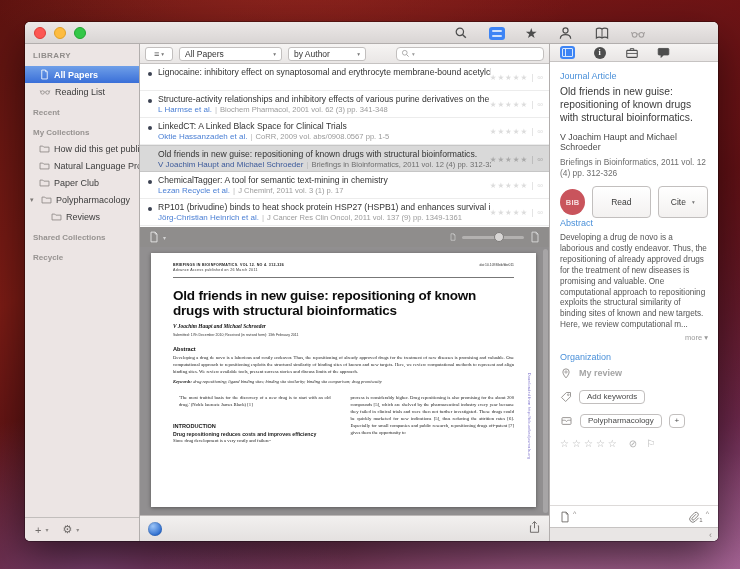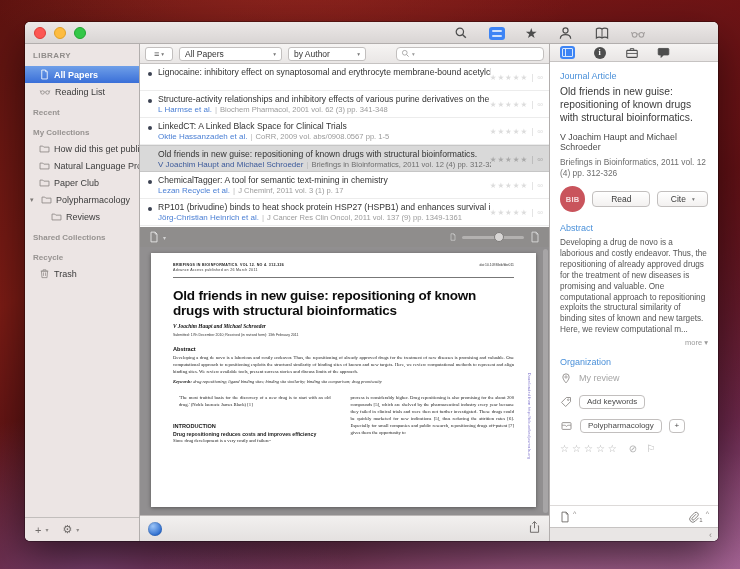--- a/index.html
+++ b/index.html
@@ -121,31 +121,31 @@
   .rtab.ov{ background:#3d84f5; border-radius:3px; position:relative;}
   .rtab.ov:before{ content:""; position:absolute; left:2px; top:2px; right:2px; bottom:2px; border:1px solid #d8e8fd; border-radius:1px;}
   .rtab.ov:after{ content:""; position:absolute; left:5px; top:2px; width:1px; bottom:2px; background:#d8e8fd;}
   .rtab .infoc{ width:12px; height:12px; border-radius:50%; background:#4d4d4d; color:#fff; font-size:8px; font-weight:bold; font-family:"Liberation Serif", serif; display:flex; align-items:center; justify-content:center;}
   .rtab svg{ stroke:#4d4d4d; fill:#4d4d4d;}
   .rbody{ flex:1; min-height:0; overflow:hidden; padding:9px 10px;}
   .blue-h{ color:#4a90d9; font-size:9px; margin-bottom:5px;}
   .d-title{ font-size:10.3px; color:#3a3a3a; line-height:1.25; margin-bottom:7px;}
   .d-auth{ font-size:8.8px; color:#4a4a4a; margin-bottom:5px;}
   .d-src{ font-size:8.4px; color:#6e6e6e; line-height:1.3; margin-bottom:8px;}
-  .d-actions{ display:flex; align-items:center; gap:7px; margin-bottom:11px;}
+  .d-actions{ display:flex; align-items:center; gap:7px; justify-content:flex-end;}
   .bib{ width:26px; height:26px; border-radius:50%; background:#c9545c; color:#f6dcde; font-size:7.5px; font-weight:bold; display:flex; align-items:center; justify-content:center; letter-spacing:.3px;}
-  .wbtn{ height:16px; background:linear-gradient(#fff,#f3f1f0); border:1px solid #c2bfbe; border-radius:4px; font-size:8.5px; color:#3a3a3a; display:flex; align-items:center; justify-content:center; gap:6px;}
+  .wbtn{ height:32px; background:linear-gradient(#fff,#f3f1f0); border:1px solid #c2bfbe; border-radius:4px; font-size:8.5px; color:#3a3a3a; display:flex; align-items:center; justify-content:center; gap:6px;}
   .wbtn.read{ width:60px;}
   .wbtn.cite{ width:52px;}
   .wbtn .v{ font-size:5.5px; color:#777;}
   .d-abs{ font-size:8.2px; color:#555; line-height:1.32;}
   .d-more{ text-align:right; font-size:7.5px; color:#9a9a9a; margin:2px 0 10px;}
   .org-row{ display:flex; align-items:center; gap:7px; margin-bottom:10px; color:#9a9a9a;}
   .org-row svg{ stroke:#8f8b89; flex:none;}
-  .placeholder{ font-size:9px; color:#a5a5a5;}
+  .placeholder{ font-size:9px; color:#a5a5a5;font-weight:bold;}
   .pill{ height:14px; border:1px solid #c2bfbe; border-radius:4px; background:#fff; font-size:8px; color:#4a4a4a; display:flex; align-items:center; padding:0 7px;}
   .pill.plus{ width:16px; justify-content:center; padding:0;}
   .rate-row{ display:flex; align-items:center; gap:9px; color:#b3b3b3; margin-top:2px;}
   .rate-row .st{ font-size:10px; letter-spacing:3px;}
   .rate-row .g{ font-size:10px;}
   .rfoot{ height:22px; flex:none; border-top:1px solid #dddad9; display:flex; align-items:center; padding:0 9px; color:#6f6b69;}
   .rfoot svg{ stroke:#6f6b69;}
   .caret{ font-size:7px; color:#8f8b89; margin-left:2px; position:relative; top:-3px;}
   .attach{ margin-left:auto; display:flex; align-items:center;}
   .attach .cnt{ font-size:6px; position:relative; top:3px; left:-1px;}
@@ -299,26 +299,20 @@
           <span>Polypharmacology</span>
         </div>
         <div class="sb-item indent">
           <svg width="11" height="11">
               <use href="#i-folder"></use>
             </svg>
           <span>Reviews</span>
         </div>
         <div class="sb-section">Shared Collections</div>
         <div class="sb-section">Recycle</div>
-        <div class="sb-item">
-          <svg width="11" height="11">
-              <use href="#i-trash"></use>
-            </svg>
-          <span>Trash</span>
-        </div>
       </div>
       <div class="sb-foot">
         <span>+</span>
           <span class="chev">▾</span>
         <span>⚙</span>
           <span class="chev">▾</span>
       </div>
     </div>
 
     <div class="center">

